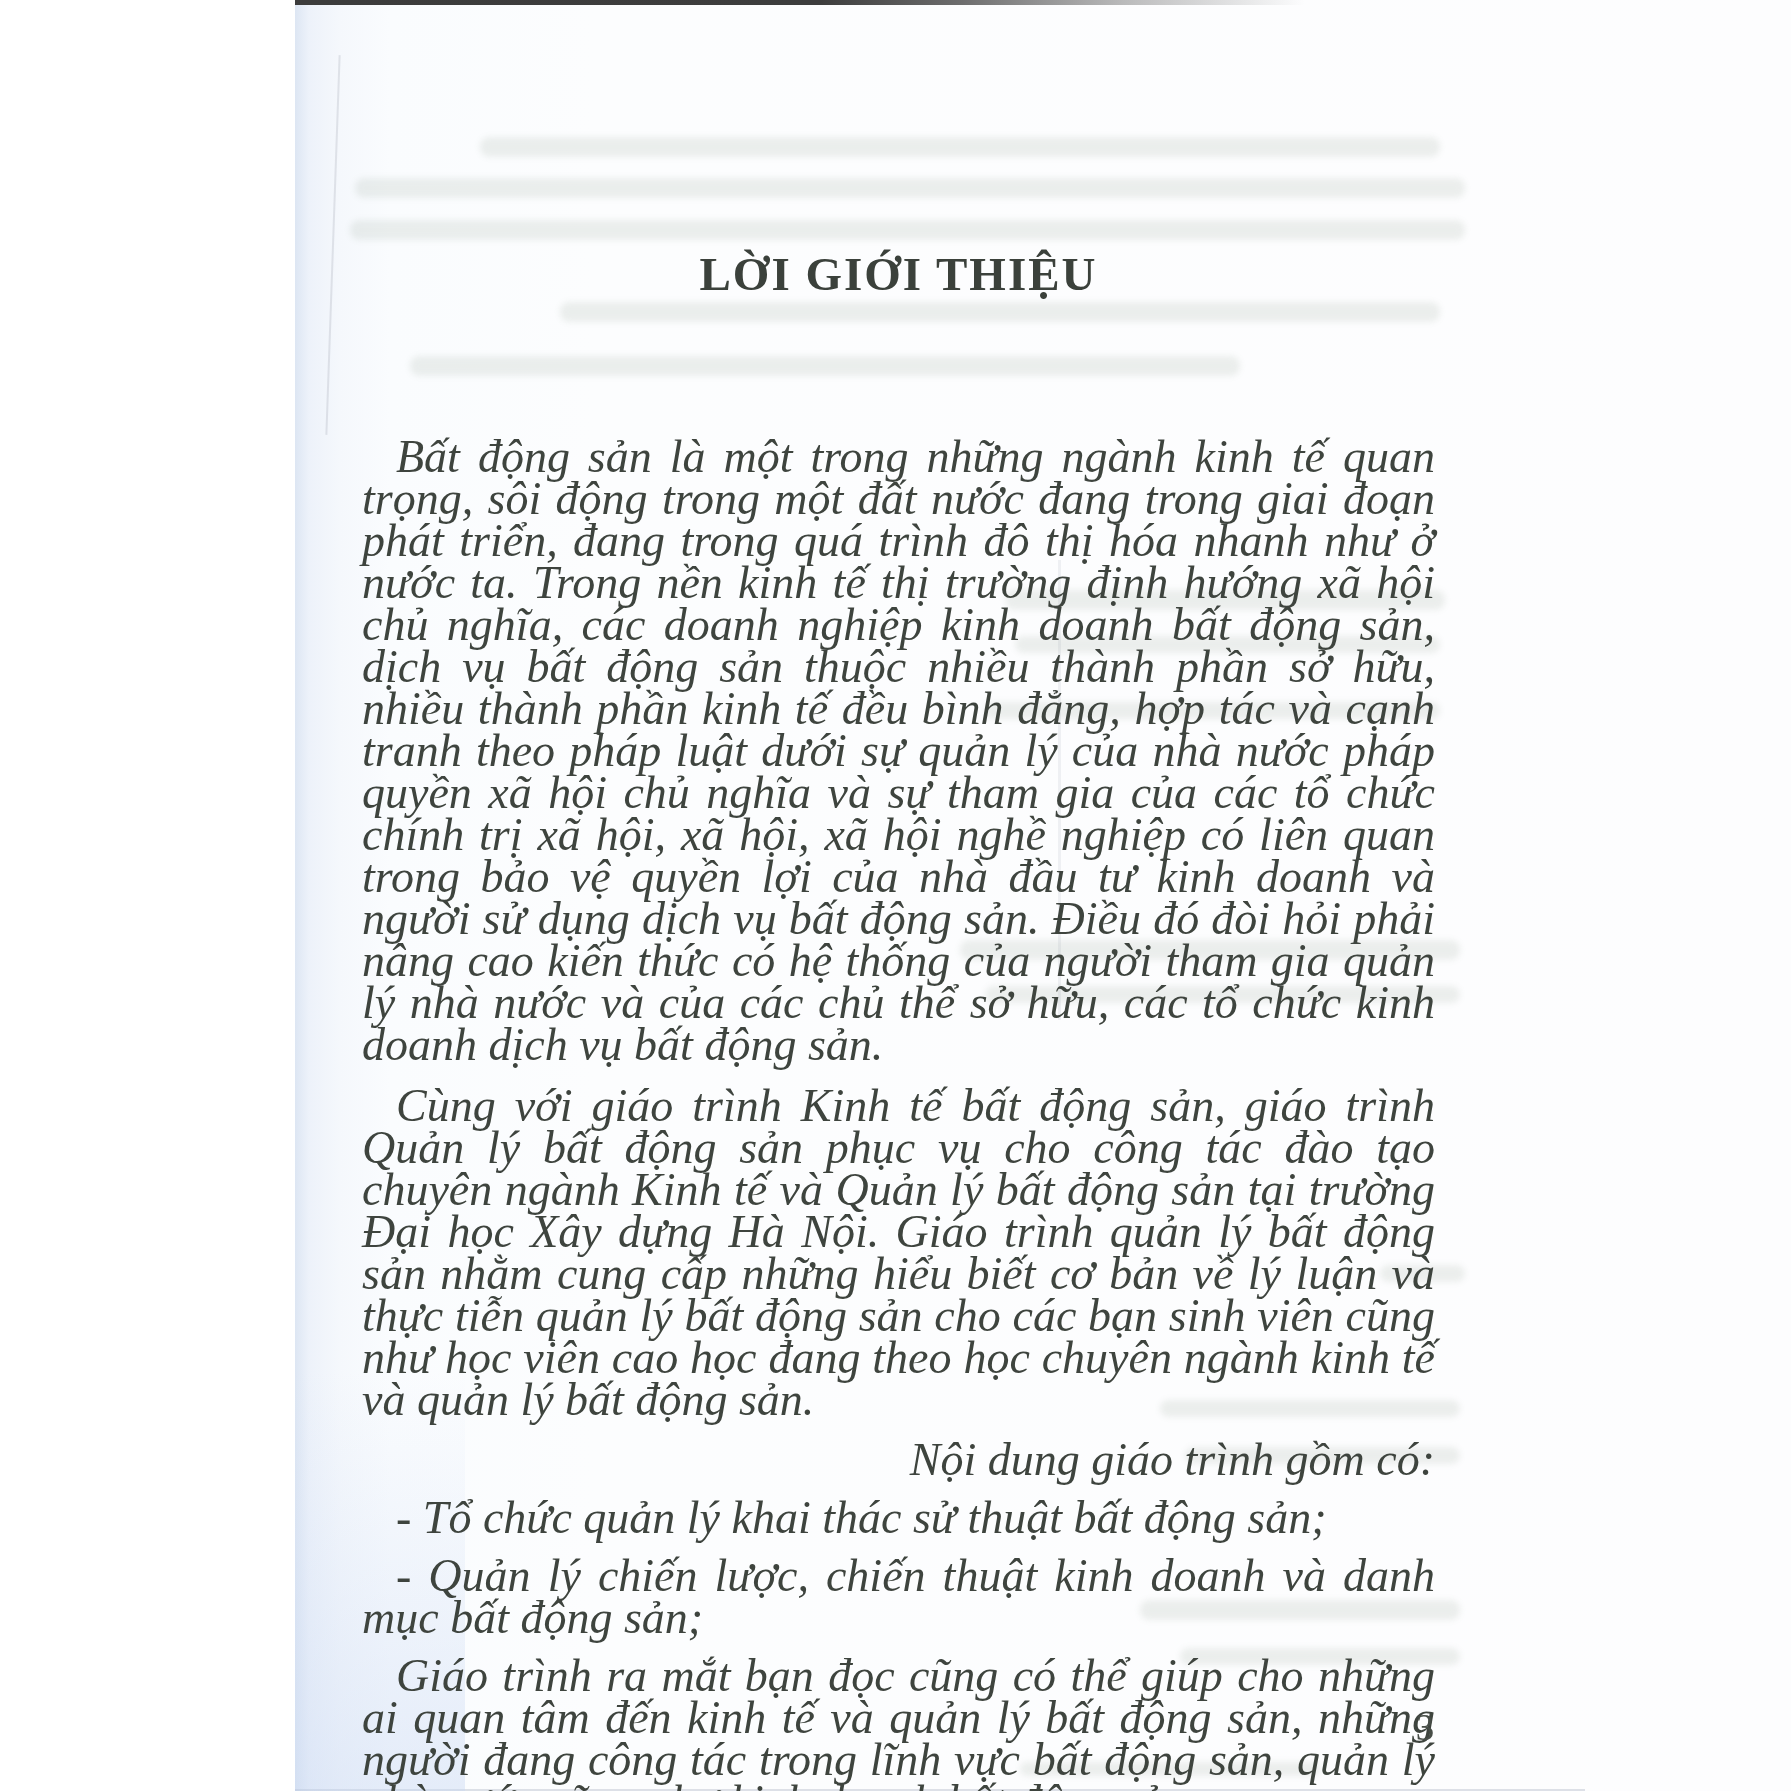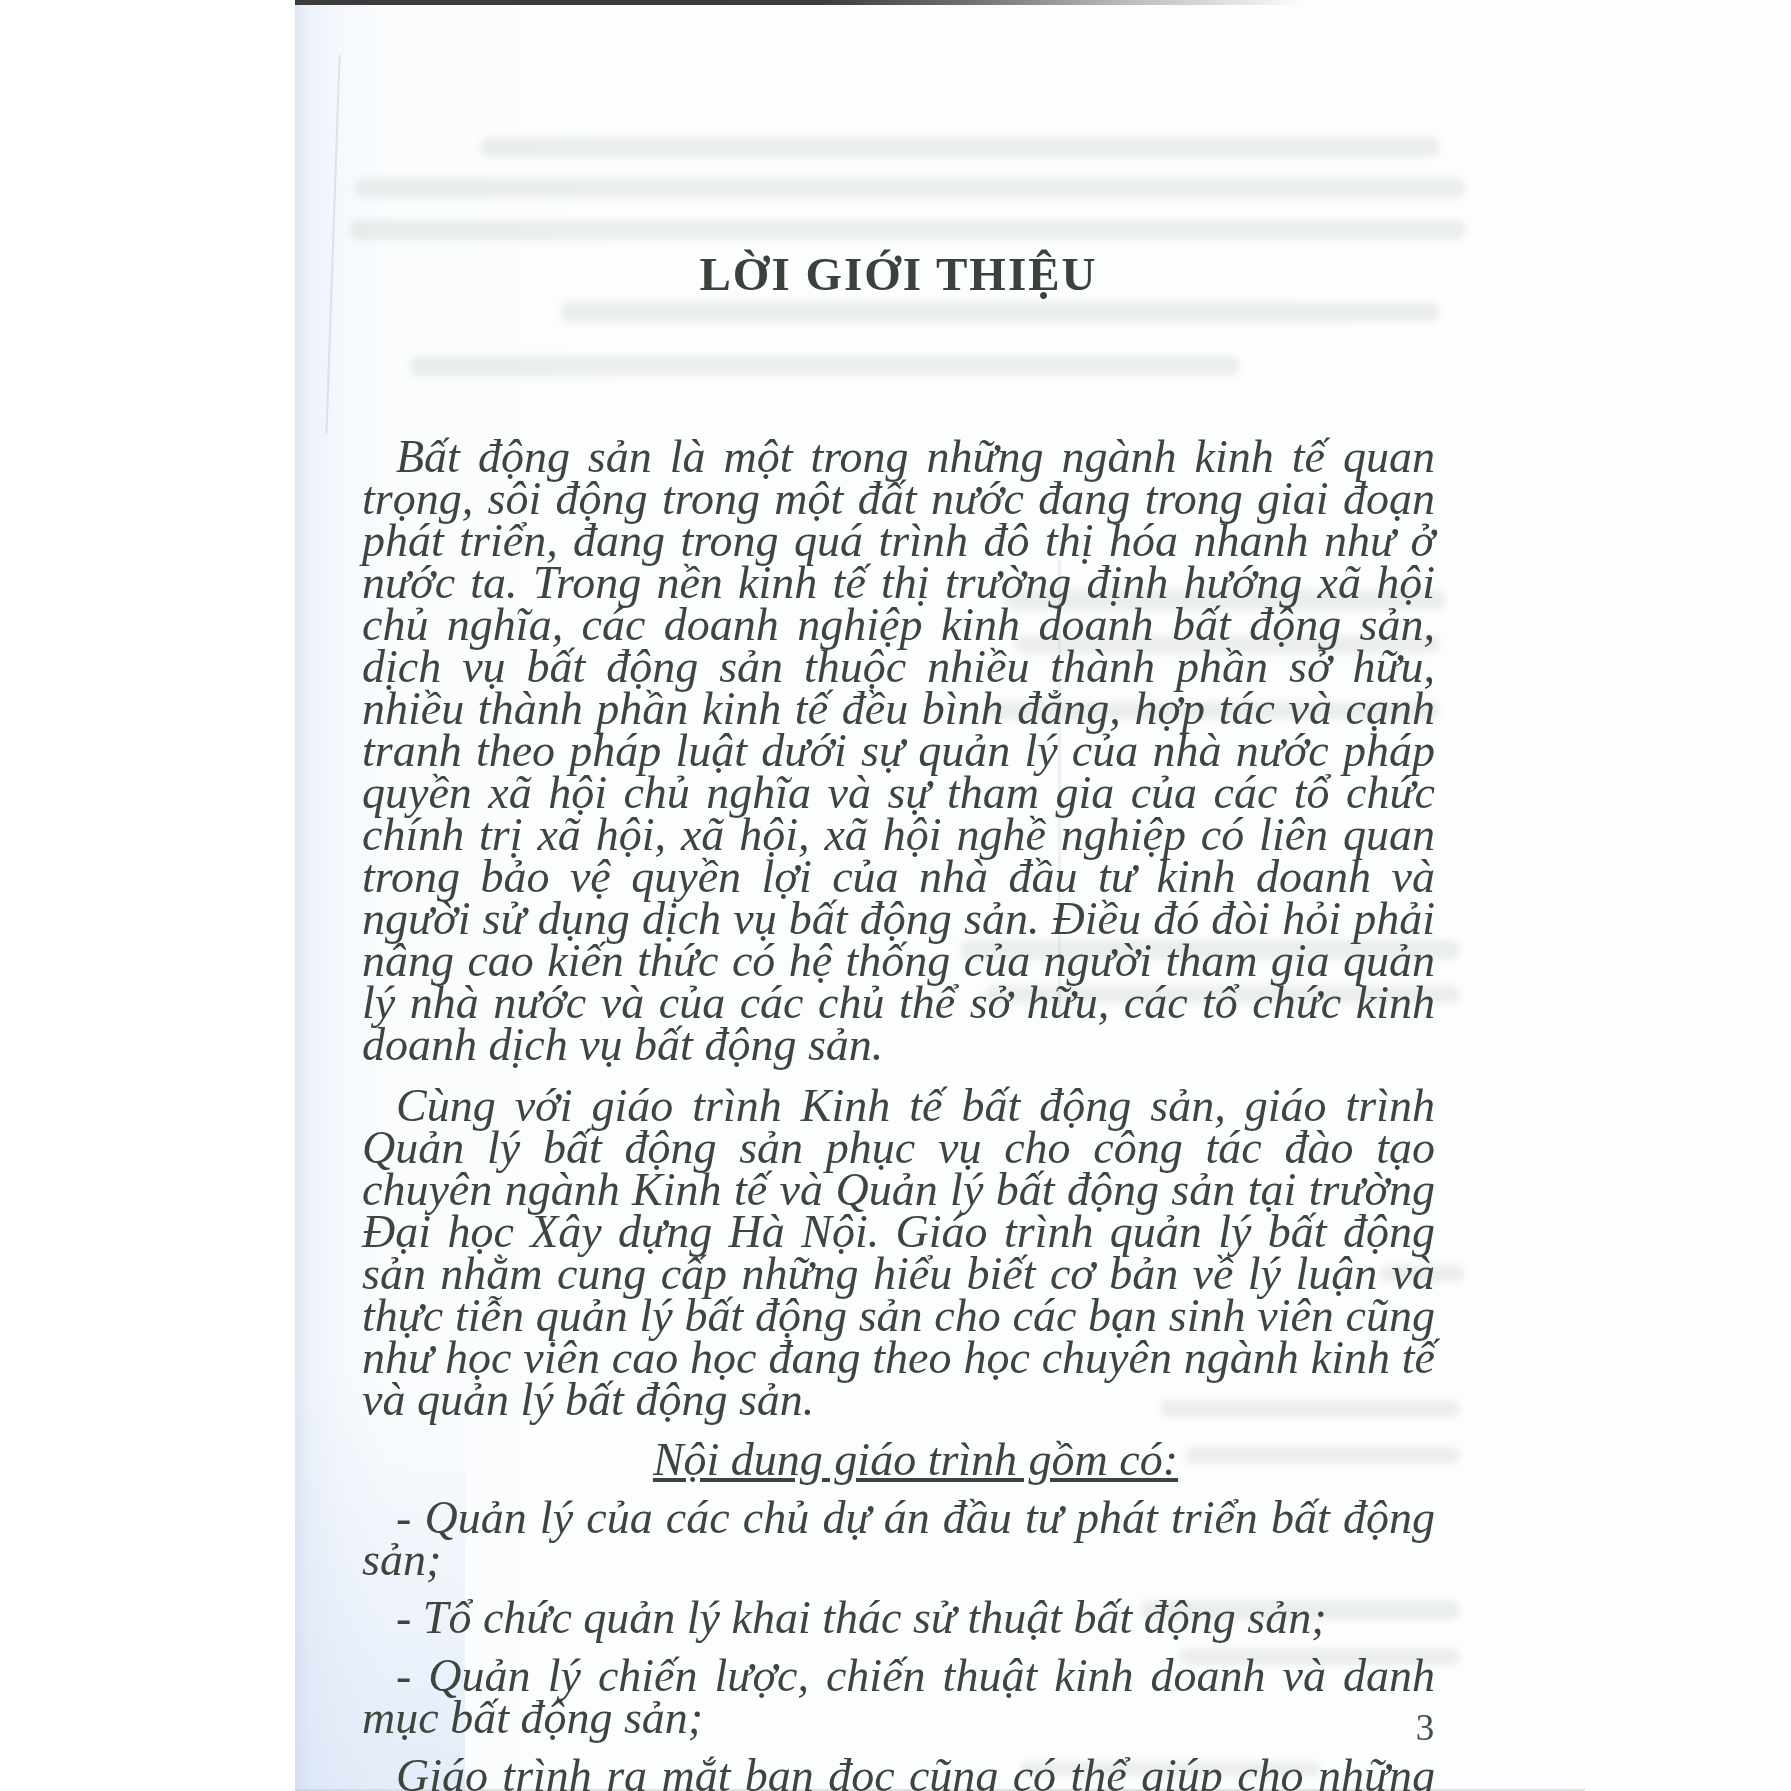--- a/index.html
+++ b/index.html
@@ -74,21 +74,21 @@
   .para {
     margin: 0;
     font-style: italic;
     font-size: 46px;
     line-height: 42px;
     text-align: justify;
     text-indent: 34px;
   }
   .p1 { margin-top: 136px; }
   .p2 { margin-top: 19px; }
-  .list-intro { margin-top: 18px; text-align: center; text-decoration: underline; }
+  .list-intro { margin-top: 18px; text-align: right; }
   .list-item { margin-top: 16px; }
   .closing { margin-top: 16px; }
   .page-number {
     position: absolute;
     left: 1400px; top: 1706px;
     width: 50px;
     text-align: center;
     font-size: 37px;
     color: #474d47;
   }
@@ -124,21 +124,20 @@
 
   <div class="content">
     <h1 class="title">LỜI GIỚI THIỆU</h1>
 
     <p class="para p1">Bất động sản là một trong những ngành kinh tế quan trọng, sôi động trong một đất nước đang trong giai đoạn phát triển, đang trong quá trình đô thị hóa nhanh như ở nước ta. Trong nền kinh tế thị trường định hướng xã hội chủ nghĩa,  các doanh nghiệp kinh doanh bất động sản, dịch vụ bất động sản thuộc nhiều thành phần sở hữu, nhiều thành phần kinh tế đều bình đẳng, hợp tác và cạnh tranh theo pháp luật dưới sự quản lý của nhà nước pháp quyền xã hội chủ nghĩa và sự tham gia của các tổ chức chính trị xã hội, xã hội, xã hội nghề nghiệp có liên quan trong bảo vệ quyền lợi của nhà đầu tư kinh doanh và người sử dụng dịch vụ bất động sản. Điều đó đòi hỏi phải nâng cao kiến thức có hệ thống của người tham gia quản lý nhà nước và của các chủ thể sở hữu, các tổ chức kinh doanh dịch vụ bất động sản.</p>
 
     <p class="para p2">Cùng với giáo trình Kinh tế bất động sản, giáo trình Quản lý bất động sản phục vụ cho công tác đào tạo chuyên ngành Kinh tế và Quản lý bất động sản tại trường Đại học Xây dựng Hà Nội. Giáo trình quản lý bất động sản nhằm cung cấp những hiểu biết cơ bản về lý luận và thực tiễn quản lý bất động sản cho các bạn sinh viên cũng như học viên cao học đang theo học chuyên ngành kinh tế và quản lý bất động sản.</p>
 
     <p class="para list-intro">Nội dung giáo trình gồm có:</p>
 
-    <p class="para list-item">- Quản lý của các chủ dự án đầu tư phát triển bất động sản;</p>
     <p class="para list-item">- Tổ chức quản lý khai thác sử thuật bất động sản;</p>
     <p class="para list-item">- Quản lý chiến lược, chiến thuật kinh doanh và danh mục bất động sản;</p>
 
     <p class="para closing">Giáo trình ra mắt bạn đọc cũng có thể giúp cho những ai quan tâm đến kinh tế và quản lý bất động sản, những người đang công tác trong lĩnh vực bất động sản, quản lý nhà nước cũng như kinh doanh bất động sản.</p>
   </div>
 
   <div class="page-number">3</div>
 
 </div>
 

